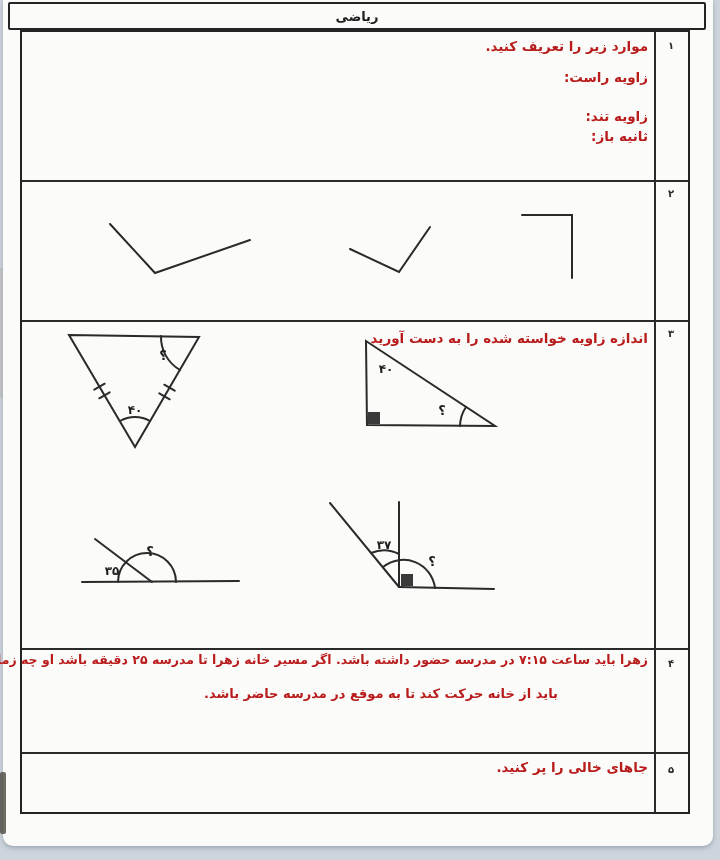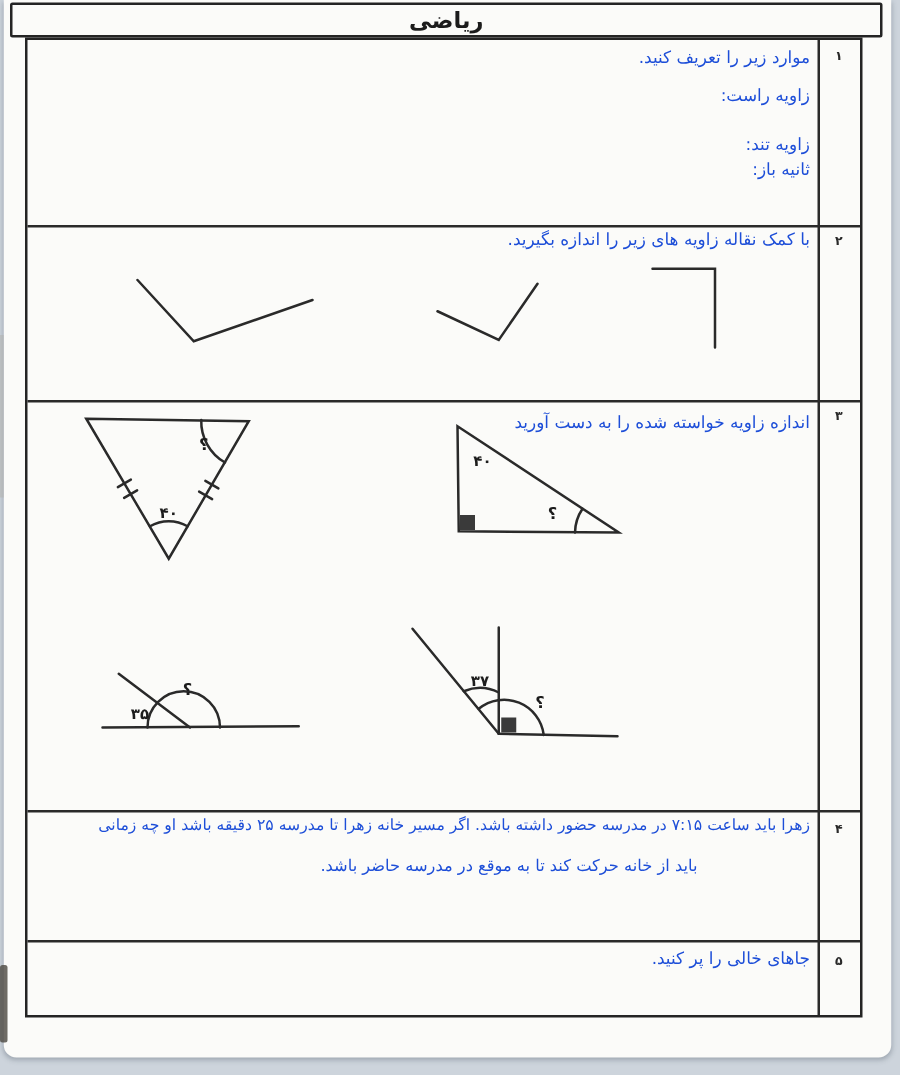--- a/index.html
+++ b/index.html
@@ -17,37 +17,37 @@
   }
   .edge-streak{position:absolute;left:0;top:268px;width:3px;height:130px;background:#b3b3ae;opacity:.55;}
   .scan-smudge{position:absolute;left:0;top:772px;width:6px;height:62px;background:#54504a;border-radius:2px;opacity:.85;}
 
   .title-box{
     position:absolute;left:8px;top:2px;width:694px;height:24px;
     border:2px solid #242424;border-radius:2px;
     display:flex;align-items:center;justify-content:center;
     background:#fbfbf9;
   }
-  .title-box .t{font-weight:700;font-size:18px;}
+  .title-box .t{font-weight:700;font-size:13px;}
 
   .qtable{
     position:absolute;left:20px;top:30px;width:666px;height:780px;
     border:2px solid #242424;background:transparent;
   }
   .numcol-divider{position:absolute;top:0;bottom:0;right:32px;width:0;border-left:2px solid #2a2a2a;}
   .hr{position:absolute;left:0;right:0;height:0;border-top:2px solid #2a2a2a;}
   .hr.r1{top:148px}.hr.r2{top:288px}.hr.r3{top:616px}.hr.r4{top:720px}
 
   .qnum{
     position:absolute;right:0;width:34px;text-align:center;
     font-size:10px;font-weight:700;color:#2a2a2a;
   }
   .qnum.n1{top:8px}.qnum.n2{top:156px}.qnum.n3{top:296px}.qnum.n4{top:626px}.qnum.n5{top:732px}
 
-  .fa{direction:rtl;text-align:right;font-weight:400;font-size:13.5px;color:#1d4ed8;white-space:nowrap;}
+  .fa{direction:rtl;text-align:right;font-weight:700;font-size:13.5px;color:#b91c1c;white-space:nowrap;}
   .pos{position:absolute;right:40px;left:10px;}
   .q1-prompt{top:6px}
   .q1-i0{top:37px}.q1-i1{top:76px}.q1-i2{top:96px}.q1-i3{top:122px}
   .q2-prompt{top:152px}
   .q3-prompt{top:298px}
   .q4-l1{top:620px;font-size:12.5px}
   .q4-l2{top:654px;right:130px;font-size:13px}
   .q5-prompt{top:727px}
   .q5-line{top:755px}
 
@@ -79,21 +79,20 @@
   <div class="qnum n2">۲</div>
   <div class="qnum n3">۳</div>
   <div class="qnum n4">۴</div>
   <div class="qnum n5">۵</div>
 
   <div class="fa pos q1-prompt">موارد زیر را تعریف کنید.</div>
   <div class="fa pos q1-i0">زاویه راست:</div>
   <div class="fa pos q1-i1">زاویه تند:</div>
   <div class="fa pos q1-i2">ثانیه باز:</div>
 
-  <div class="fa pos q2-prompt">با کمک نقاله زاویه های زیر را اندازه بگیرید.</div>
 
   <div class="fa pos q3-prompt">اندازه زاویه خواسته شده را به دست آورید</div>
 
   <div class="fa pos q4-l1">زهرا باید ساعت ۷:۱۵ در مدرسه حضور داشته باشد.  اگر مسیر خانه زهرا تا مدرسه ۲۵ دقیقه باشد او چه زمانی</div>
   <div class="fa pos q4-l2">باید از خانه حرکت کند تا به موقع در مدرسه حاضر باشد.</div>
 
   <div class="fa pos q5-prompt">جاهای خالی را پر کنید.</div>
 
   <svg class="draw" viewBox="20 30 666 780">
 

